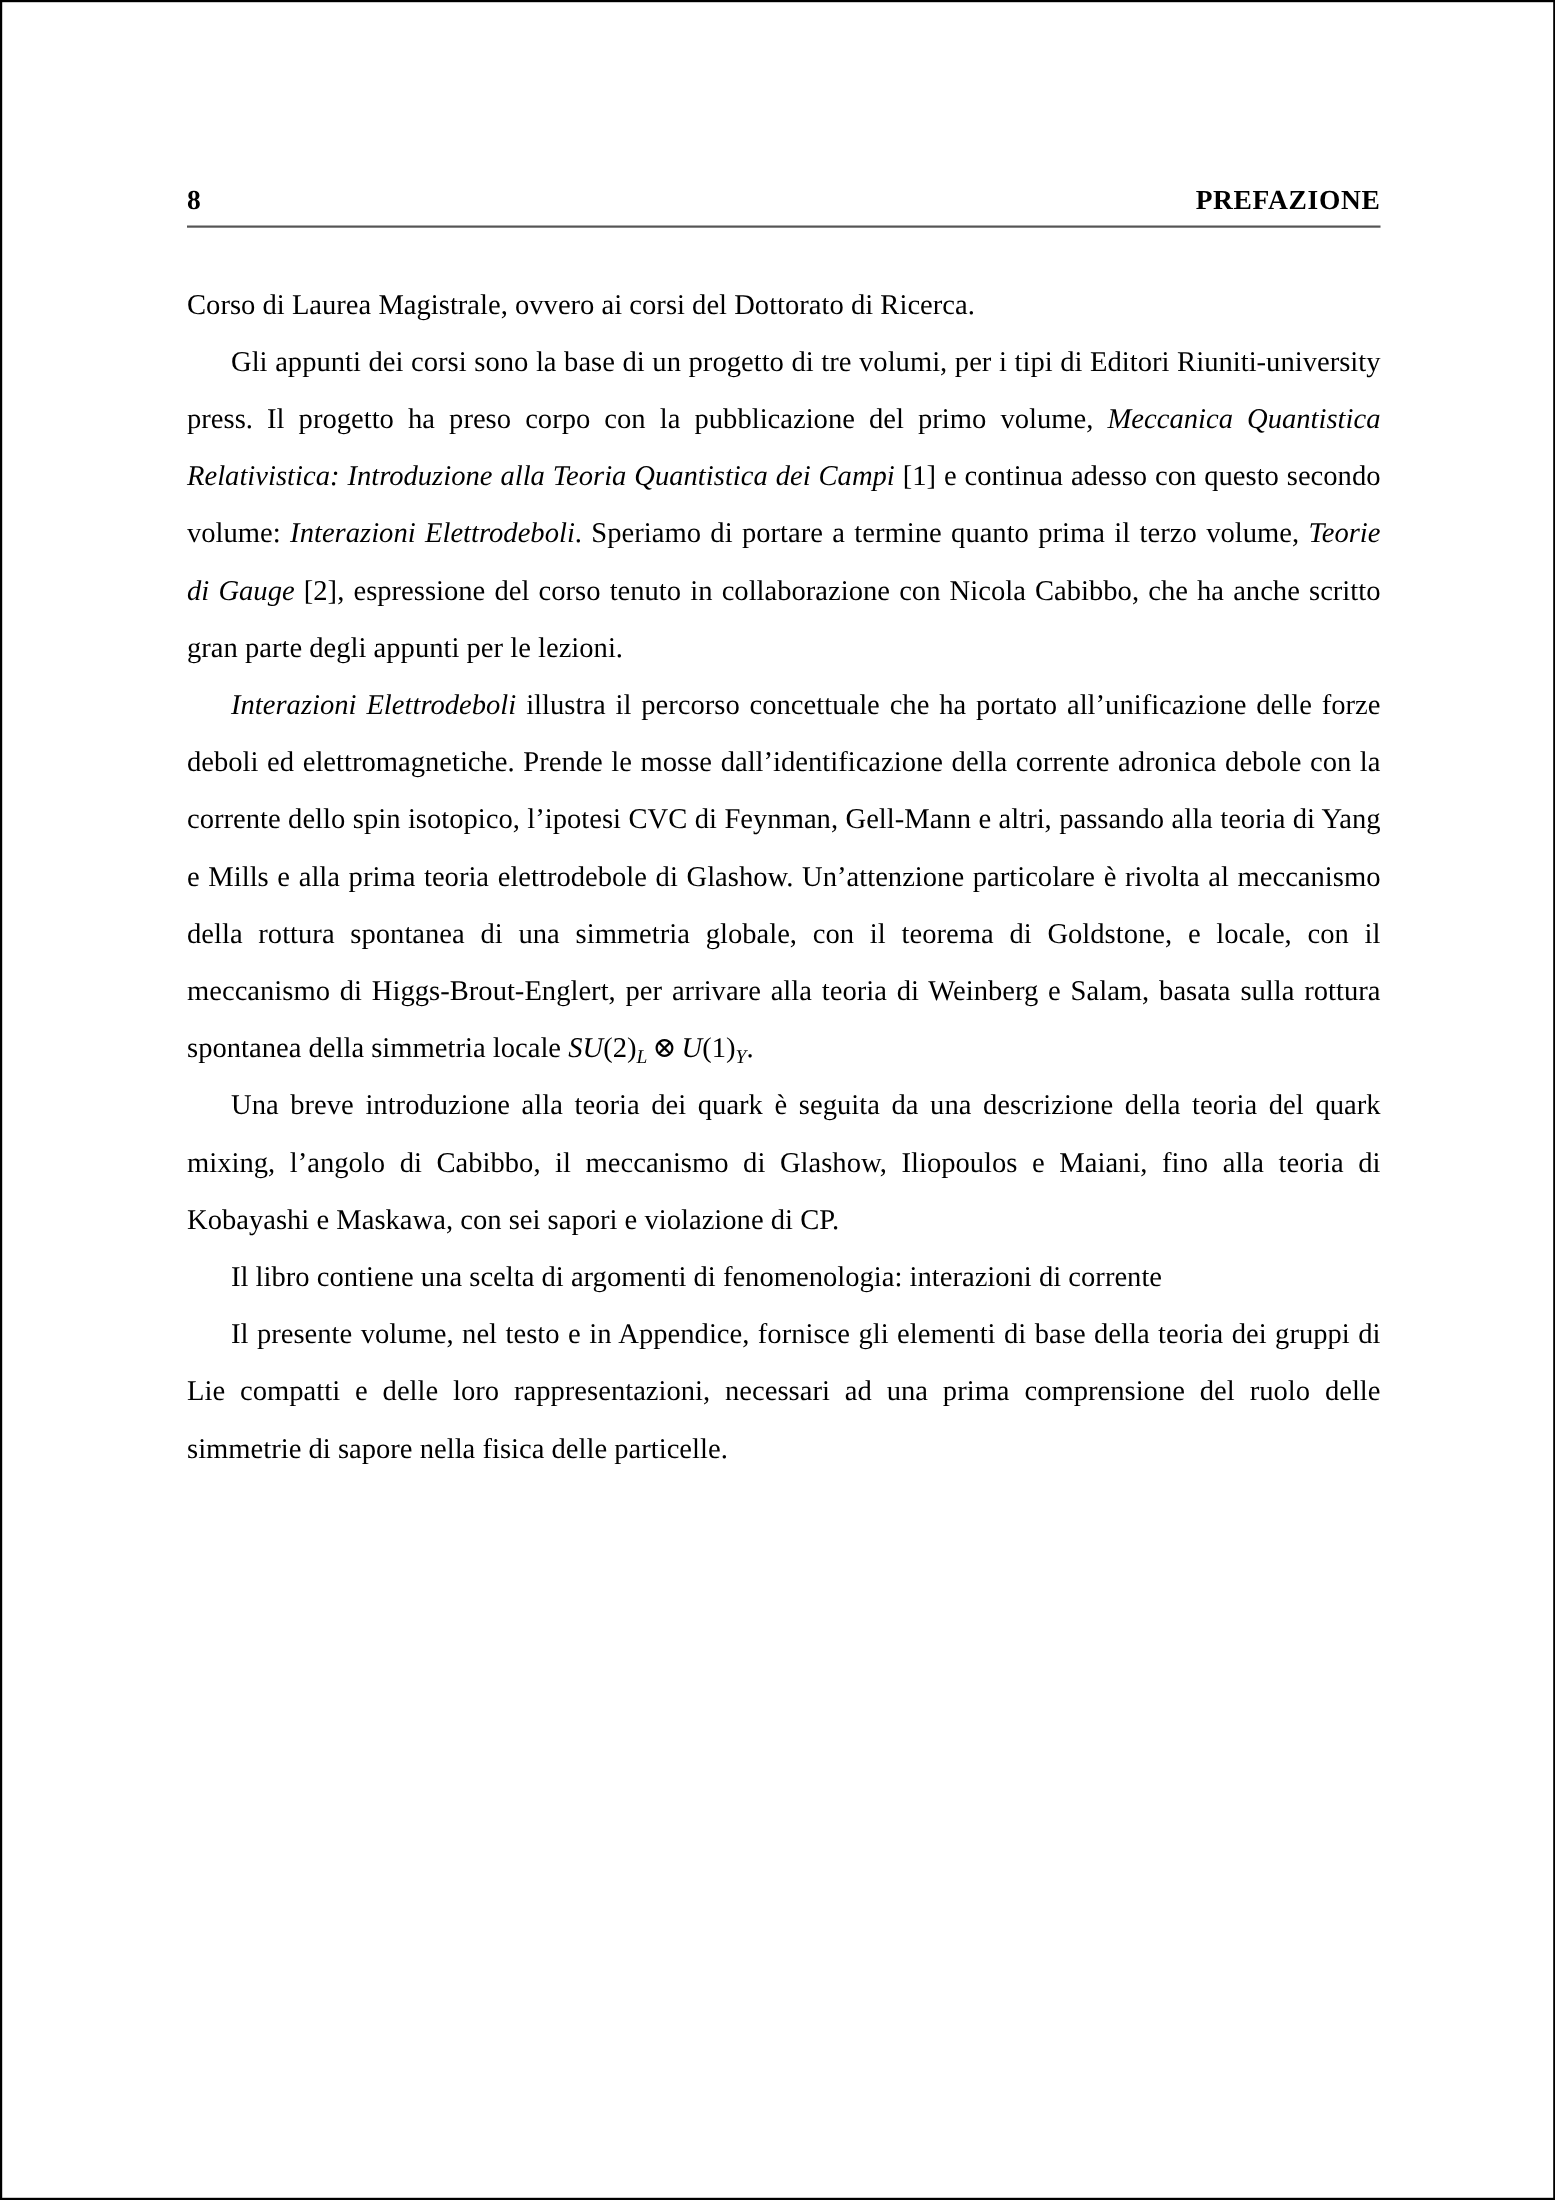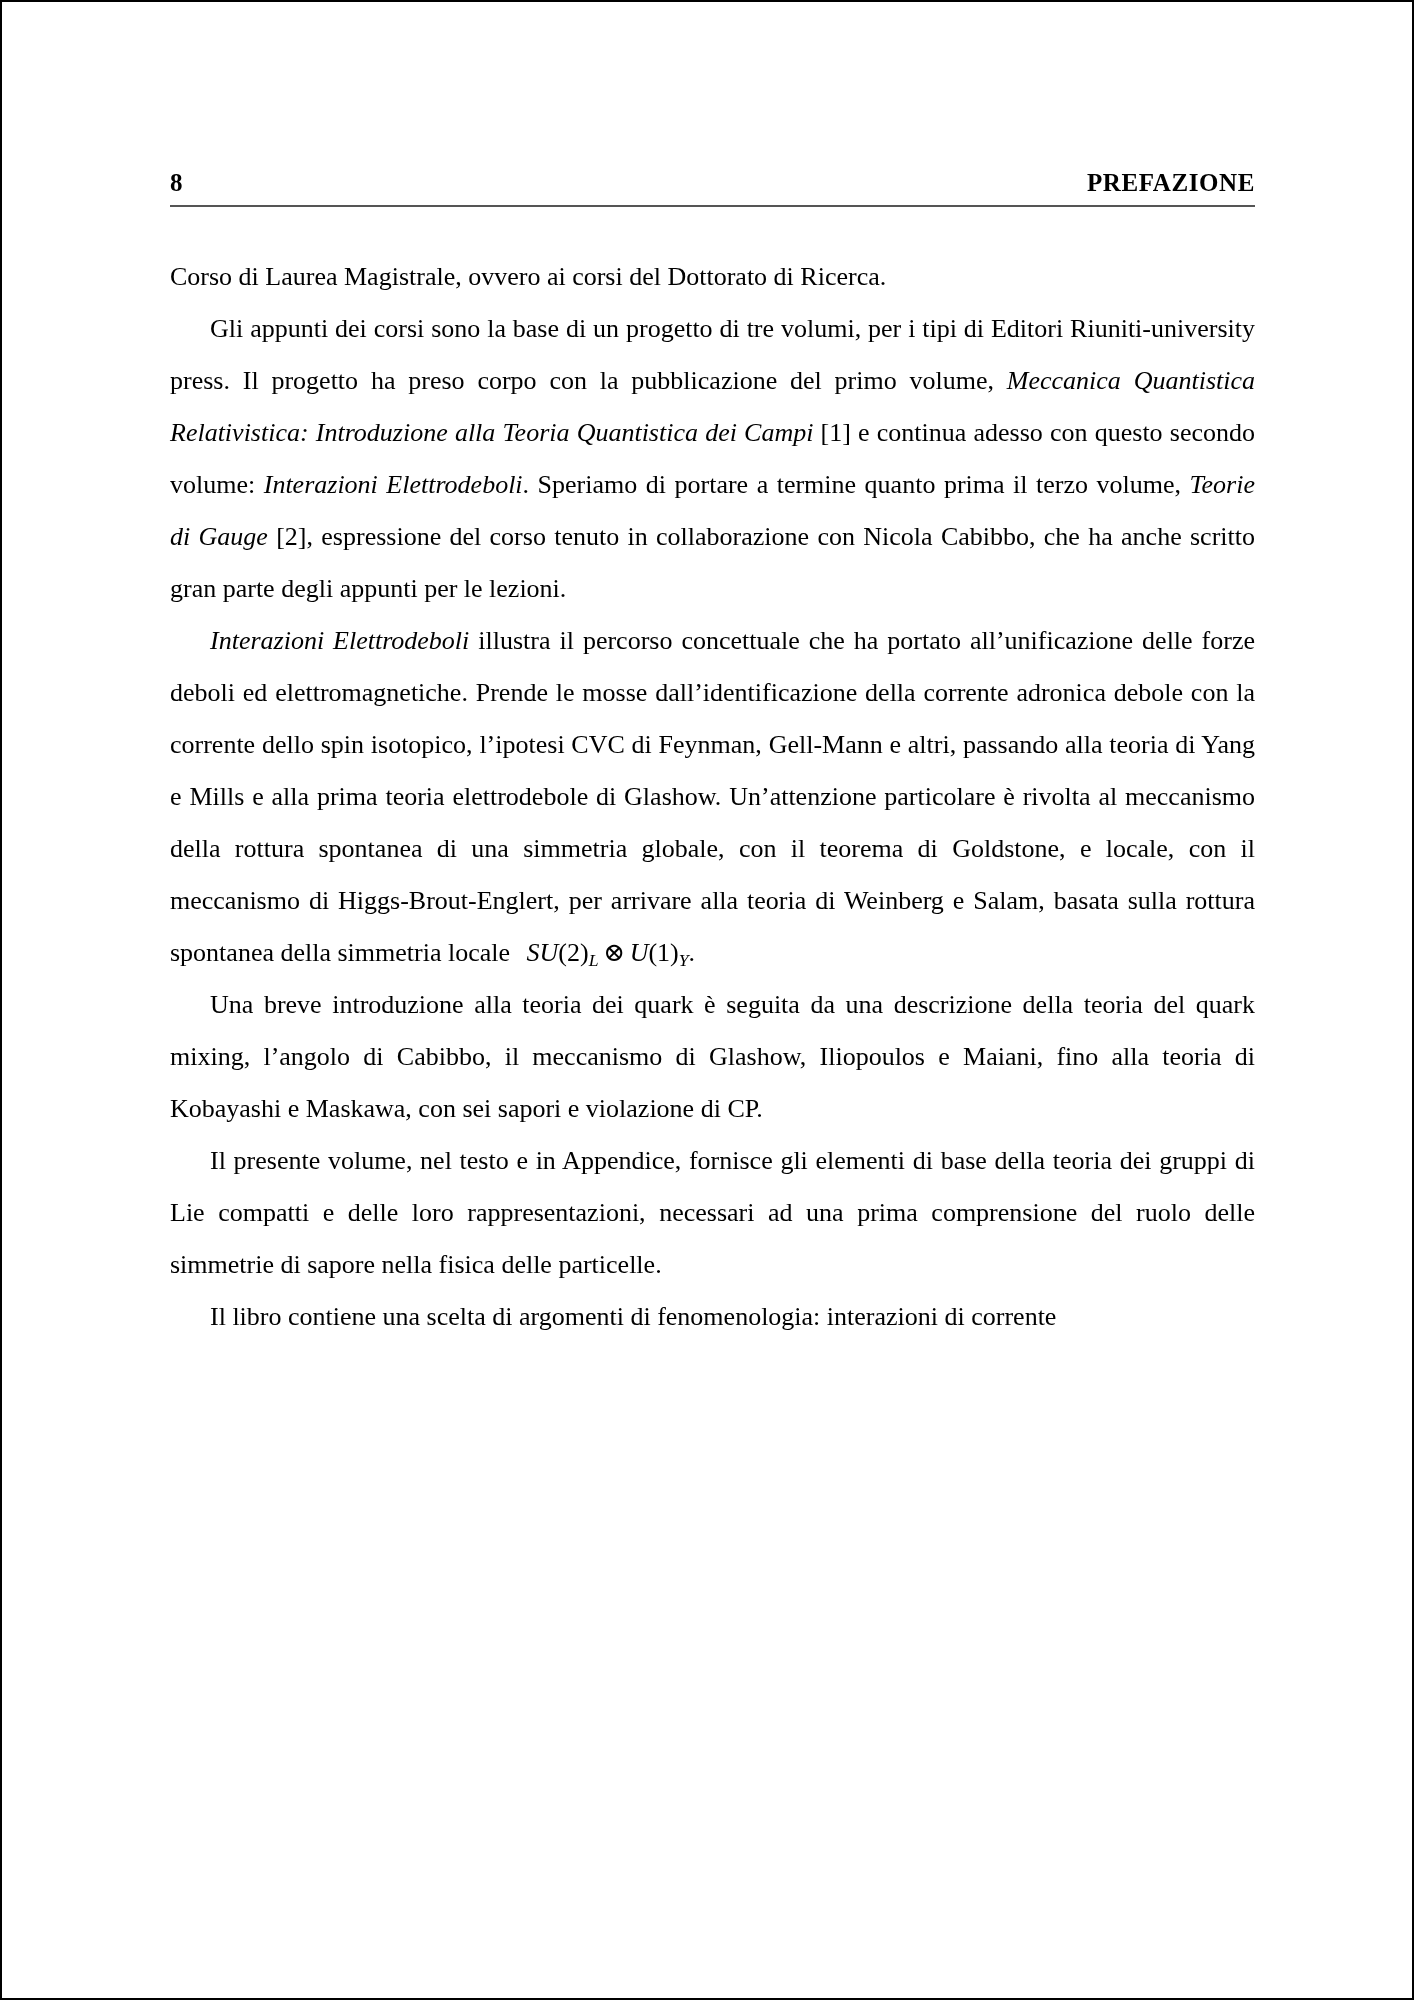--- a/index.html
+++ b/index.html
@@ -66,21 +66,20 @@
     text-indent: 40px;
   }
   .it {
     font-style: italic;
   }
   
   .math {
     font-family: "Liberation Serif", "DejaVu Serif", serif;
     font-style: italic;
     white-space: nowrap;
-    margin-left: 10px;
   }
   .math .up {
     font-style: normal;
   }
   .math sub {
     font-size: 0.68em;
     font-style: italic;
     vertical-align: -0.28em;
     line-height: 0;
   }
@@ -114,22 +113,22 @@
 
       <p class="indent">
         <span class="it">Interazioni Elettrodeboli</span><span> illustra il percorso concettuale che ha portato all’unificazione delle forze deboli ed elettromagnetiche. Prende le mosse dall’identificazione della corrente adronica debole con la corrente dello spin isotopico, l’ipotesi CVC di Feynman, Gell-Mann e altri, passando alla teoria di Yang e Mills e alla prima teoria elettrodebole di Glashow. Un’attenzione particolare è rivolta al meccanismo della rottura spontanea di una simmetria globale, con il teorema di Goldstone, e locale, con il meccanismo di Higgs-Brout-Englert, per arrivare alla teoria di Weinberg e Salam, basata sulla rottura spontanea della simmetria locale </span><span class="math"><span>SU</span><span class="up">(2)</span><sub>L</sub><span class="otimes">⊗</span><span>U</span><span class="up">(1)</span><sub>Y</sub></span><span>.</span>
       </p>
 
       <p class="indent">
         <span>Una breve introduzione alla teoria dei quark è seguita da una descrizione della teoria del quark mixing, l’angolo di Cabibbo, il meccanismo di Glashow, Iliopoulos e Maiani, fino alla teoria di Kobayashi e Maskawa, con sei sapori e violazione di CP.</span>
       </p>
 
       <p class="indent">
-        <span>Il presente volume, nel testo e in Appendice, fornisce gli elementi di base della teoria dei gruppi di Lie compatti e delle loro rappresentazioni, necessari ad una prima comprensione del ruolo delle simmetrie di sapore nella fisica delle particelle.</span>
+        <span>Il libro contiene una scelta di argomenti di fenomenologia: interazioni di corrente</span>
       </p>
 
       <p class="indent">
-        <span>Il libro contiene una scelta di argomenti di fenomenologia: interazioni di corrente</span>
+        <span>Il presente volume, nel testo e in Appendice, fornisce gli elementi di base della teoria dei gruppi di Lie compatti e delle loro rappresentazioni, necessari ad una prima comprensione del ruolo delle simmetrie di sapore nella fisica delle particelle.</span>
       </p>
 
     </div>
   </div>
 </div>
 
 </body></html>

